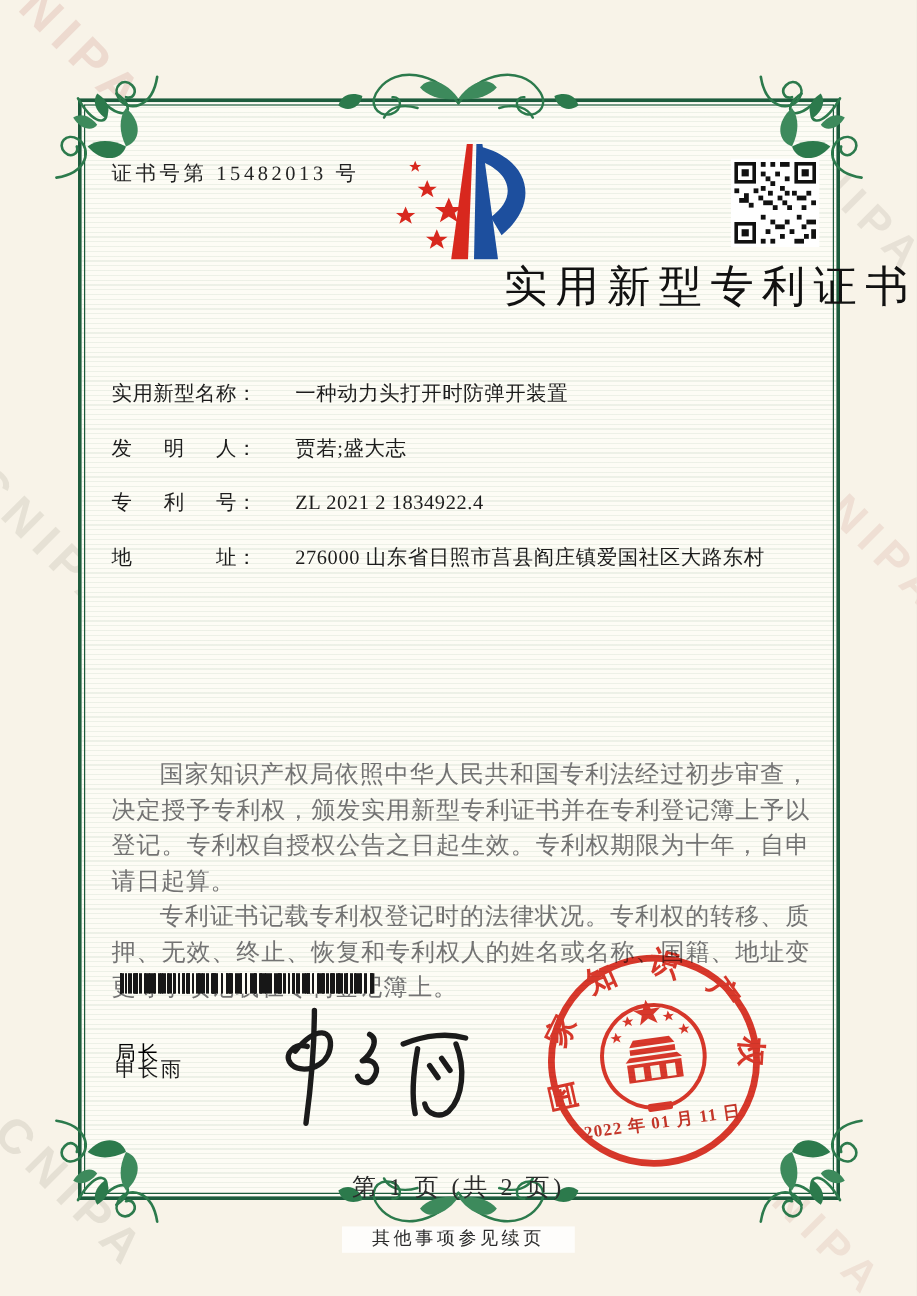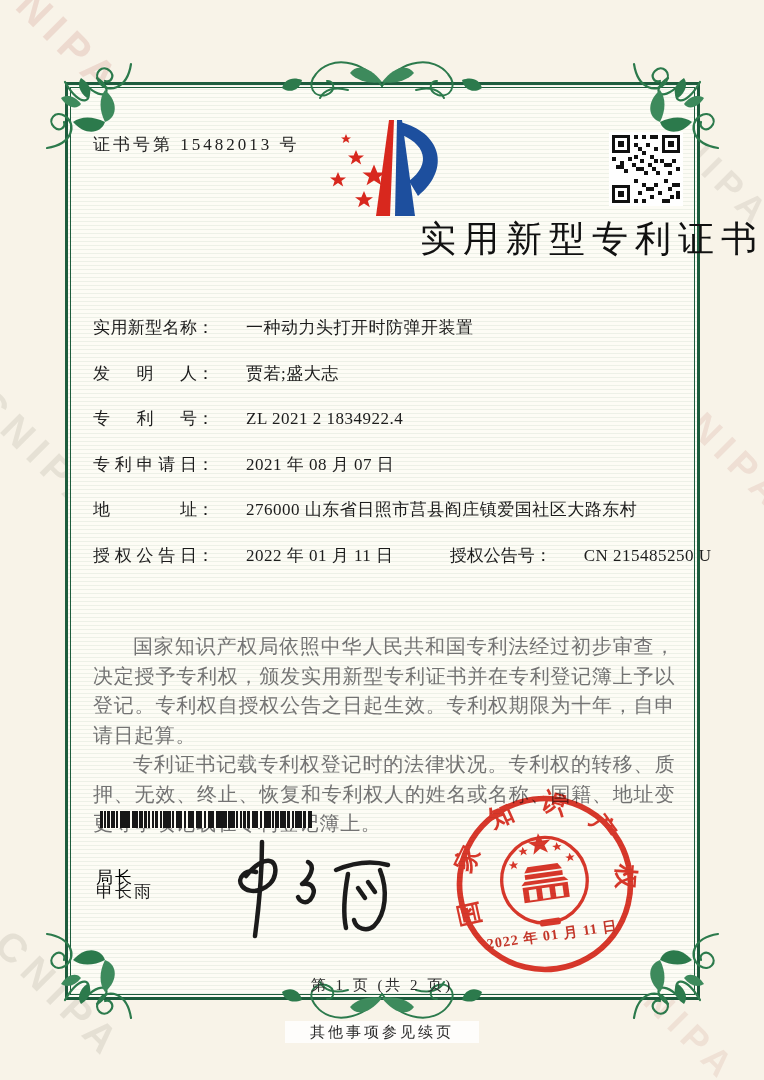--- a/index.html
+++ b/index.html
@@ -66,21 +66,21 @@
   .signer-title{left:96px;top:866px;font-size:17px;color:#000000;letter-spacing:2px;}
   .signer-name{left:96px;top:880px;font-size:17px;color:#1c1c1c;letter-spacing:2px;}
   .signature{left:212px;top:836px;}
   .seal{
     left:450px;top:789px;width:190px;height:190px;
     transform:rotate(-8deg);
     mix-blend-mode:multiply;opacity:.93;
   }
   .page-footer{
     left:0;top:976px;width:100%;text-align:center;
-    font-size:15px;letter-spacing:3px;color:#2b2b2b;
+    font-size:20px;letter-spacing:3px;color:#2b2b2b;
   }
   .continuation{
     left:0;top:1023px;width:100%;text-align:center;font-size:15px;letter-spacing:3px;color:#2b2b2b;
   }
   .continuation span{background:rgba(255,255,255,.8);padding:3px 25px;}
   .ornaments,.logo-svg,.qr-svg,.sig-svg,.seal-svg{display:block;}
   .ornaments{position:absolute;left:0;top:0;pointer-events:none;}
 </style>
 </head>
 <body>
@@ -215,27 +215,21 @@
     <div class="frow">
       <span class="flabel">实用新型名称</span><span>：</span><span class="fvalue">一种动力头打开时防弹开装置</span>
     </div>
     <div class="frow">
       <span class="flabel">发　明　人</span><span>：</span><span class="fvalue">贾若;盛大志</span>
     </div>
     <div class="frow">
       <span class="flabel">专　利　号</span><span>：</span><span class="fvalue">ZL 2021 2 1834922.4</span>
     </div>
     <div class="frow">
-      <span class="flabel">专利申请日</span><span>：</span><span class="fvalue">2021 年 08 月 07 日</span>
-    </div>
-    <div class="frow">
       <span class="flabel">地　　址</span><span>：</span><span class="fvalue">276000 山东省日照市莒县阎庄镇爱国社区大路东村</span>
-    </div>
-    <div class="frow">
-      <span class="flabel">授权公告日</span><span>：</span><span class="fvalue">2022 年 01 月 11 日</span><span class="grant-right">授权公告号</span><span>：</span><span class="fvalue">CN 215485250 U</span>
     </div>
   </div>
 
   <div class="abs body-text">
     <p>国家知识产权局依照中华人民共和国专利法经过初步审查，决定授予专利权，颁发实用新型专利证书并在专利登记簿上予以登记。专利权自授权公告之日起生效。专利权期限为十年，自申请日起算。</p>
     <p>专利证书记载专利权登记时的法律状况。专利权的转移、质押、无效、终止、恢复和专利权人的姓名或名称、国籍、地址变更等事项记载在专利登记簿上。</p>
   </div>
 
   <div class="abs barcode"></div>
 

